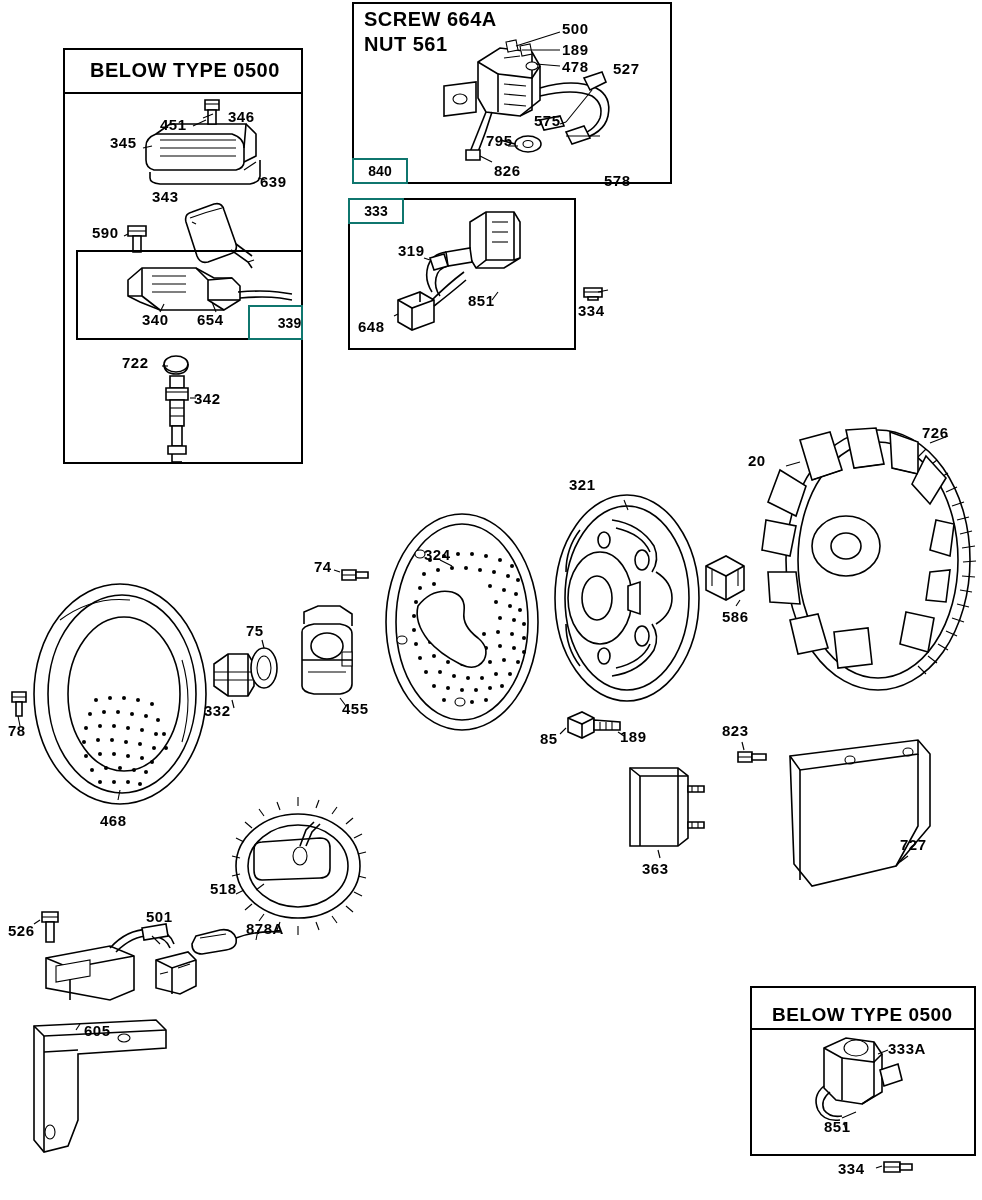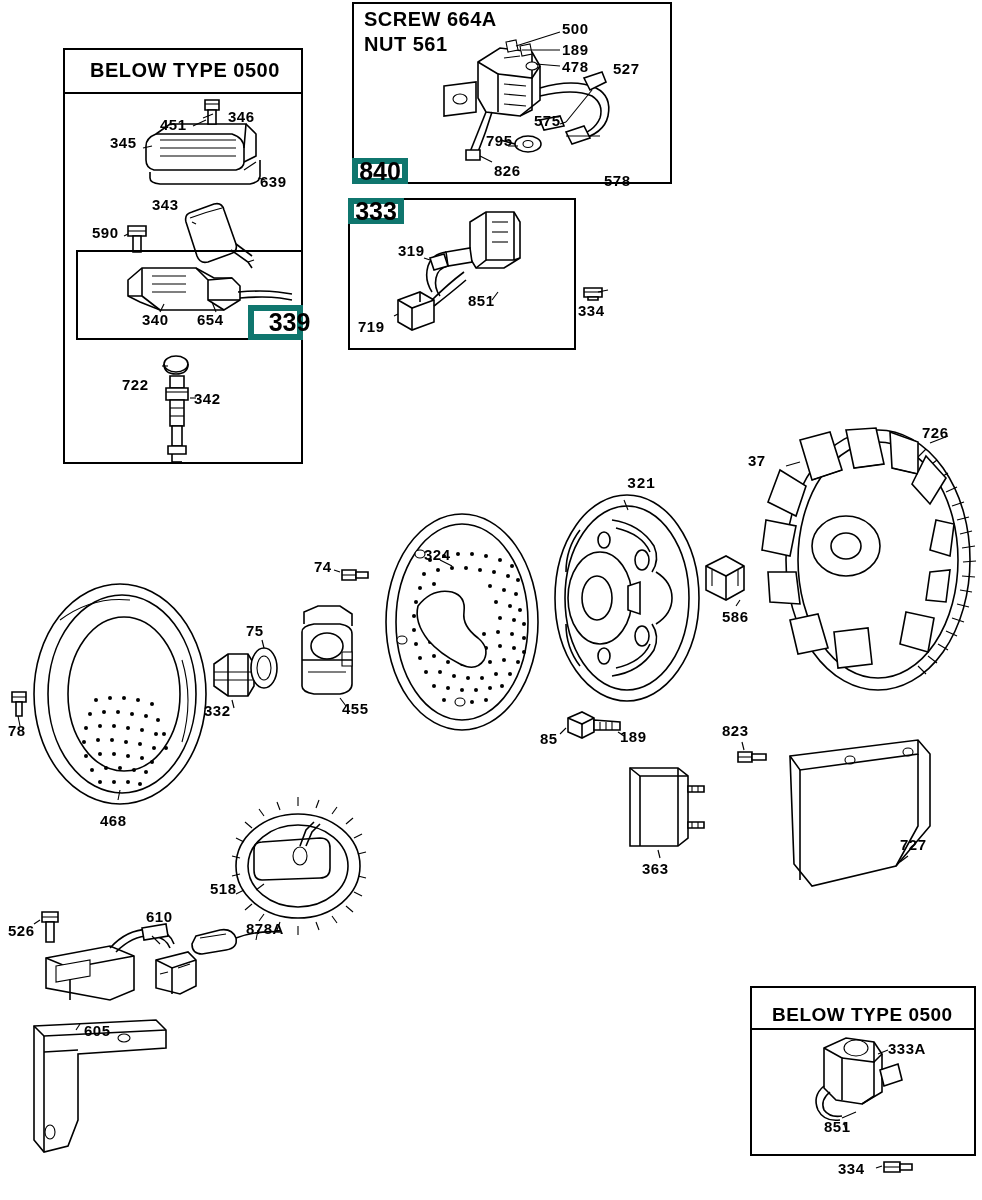--- a/index.html
+++ b/index.html
@@ -36,24 +36,24 @@
     background: transparent;
   }
   .box-title {
     position: absolute;
     font-size: 19px;
     font-weight: bold;
     white-space: nowrap;
   }
   .tagbox {
     position: absolute;
-    border: 6px solid #0f766e;
+    border: 2px solid #0f766e;
     box-sizing: border-box;
     background: #fff;
-    font-size: 25px;
+    font-size: 14px;
     font-weight: bold;
     display: flex;
     align-items: center;
     justify-content: center;
   }
   svg.art {
     position: absolute;
     left: 0; top: 0;
     width: 982px;
     height: 1200px;
@@ -673,61 +673,61 @@
   <div class="tagbox" style="left:348px; top:198px; width:56px; height:26px;">333</div>
 
   <div class="box" style="left:750px; top:986px; width:226px; height:170px;"></div>
   <div class="lbl box-title" style="left:772px; top:1004px;">BELOW TYPE 0500</div>
   <div class="box" style="left:750px; top:986px; width:226px; height:44px; border-left:none; border-right:none; border-top:none;"></div>
 
   <div class="lbl" style="left:228px; top:108px;">346</div>
   <div class="lbl" style="left:160px; top:116px;">451</div>
   <div class="lbl" style="left:110px; top:134px;">345</div>
   <div class="lbl" style="left:260px; top:173px;">639</div>
-  <div class="lbl" style="left:152px; top:196px;">343</div>
+  <div class="lbl" style="left:152px; top:188px;">343</div>
   <div class="lbl" style="left:92px; top:224px;">590</div>
   <div class="lbl" style="left:142px; top:311px;">340</div>
   <div class="lbl" style="left:197px; top:311px;">654</div>
-  <div class="lbl" style="left:122px; top:354px;margin-top:22px;">722</div>
+  <div class="lbl" style="left:122px; top:354px;">722</div>
   <div class="lbl" style="left:194px; top:390px;">342</div>
 
   <div class="lbl" style="left:562px; top:20px;">500</div>
   <div class="lbl" style="left:562px; top:41px;">189</div>
   <div class="lbl" style="left:562px; top:58px;">478</div>
   <div class="lbl" style="left:613px; top:60px;">527</div>
   <div class="lbl" style="left:534px; top:112px;">575</div>
   <div class="lbl" style="left:604px; top:128px;margin-top:44px;">578</div>
   <div class="lbl" style="left:486px; top:132px;">795</div>
   <div class="lbl" style="left:494px; top:162px;">826</div>
 
   <div class="lbl" style="left:398px; top:242px;">319</div>
   <div class="lbl" style="left:468px; top:292px;">851</div>
-  <div class="lbl" style="left:358px; top:318px;">719</div>
+  <div class="lbl" style="left:358px; top:318px;">648</div>
   <div class="lbl" style="left:578px; top:302px;">334</div>
 
   <div class="lbl" style="left:922px; top:424px;">726</div>
-  <div class="lbl" style="left:748px; top:452px;">37</div>
-  <div class="lbl" style="left:627px; top:476px;font-family:Liberation Mono, monospace;">321</div>
+  <div class="lbl" style="left:748px; top:452px;">20</div>
+  <div class="lbl" style="left:569px; top:476px;">321</div>
   <div class="lbl" style="left:424px; top:534px;margin-top:12px;">324</div>
   <div class="lbl" style="left:314px; top:558px;">74</div>
   <div class="lbl" style="left:722px; top:608px;">586</div>
   <div class="lbl" style="left:246px; top:622px;">75</div>
   <div class="lbl" style="left:204px; top:702px;">332</div>
   <div class="lbl" style="left:342px; top:700px;">455</div>
   <div class="lbl" style="left:8px; top:722px;">78</div>
   <div class="lbl" style="left:100px; top:812px;">468</div>
   <div class="lbl" style="left:540px; top:730px;">85</div>
   <div class="lbl" style="left:620px; top:728px;">189</div>
   <div class="lbl" style="left:722px; top:722px;">823</div>
   <div class="lbl" style="left:900px; top:836px;">727</div>
   <div class="lbl" style="left:642px; top:860px;">363</div>
 
   <div class="lbl" style="left:210px; top:880px;">518</div>
   <div class="lbl" style="left:246px; top:920px;">878A</div>
-  <div class="lbl" style="left:146px; top:908px;">610</div>
+  <div class="lbl" style="left:146px; top:908px;">501</div>
   <div class="lbl" style="left:8px; top:922px;text-align:right;">526</div>
   <div class="lbl" style="left:84px; top:1022px;">605</div>
 
   <div class="lbl" style="left:888px; top:1040px;">333A</div>
   <div class="lbl" style="left:824px; top:1118px;">851</div>
   <div class="lbl" style="left:838px; top:1160px;">334</div>
 
 </div>
 
 </body></html>

